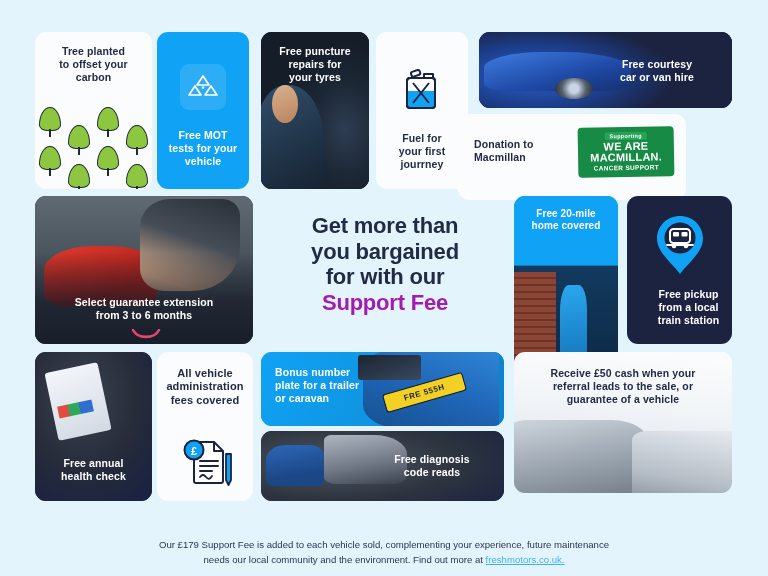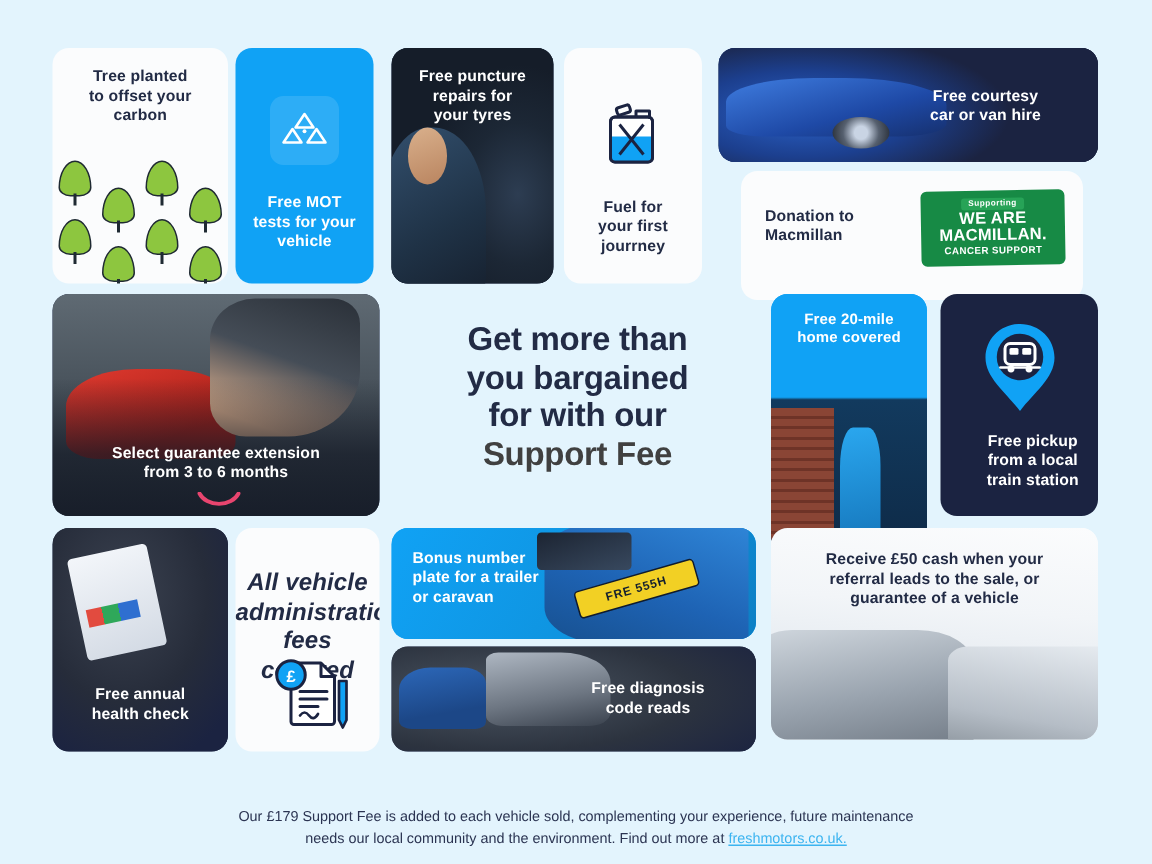--- a/index.html
+++ b/index.html
@@ -299,21 +299,21 @@
         <rect x="9" y="5" width="9" height="5" rx="1.6" fill="none" stroke="#1b2341" stroke-width="2" transform="rotate(-18 13 7)"></rect>
       </svg>
     </div>
     <div class="ctext dark" style="position:absolute; left:0; right:0; top:100px; font-size:10.5px;">
       <div>Fuel for</div>
       <div>your first</div>
       <div>jourrney</div>
     </div>
   </div>
 
-  <div class="card white" style="left:494px; top:114px; width:228px; height:86px;">
+  <div class="card white" style="left:458px; top:114px; width:228px; height:86px;">
     <div class="ctext dark" style="position:absolute; left:16px; top:24px; width:92px; text-align:left; font-size:10.5px;">
       <div>Donation to</div>
       <div>Macmillan</div>
     </div>
     <div class="macmillan" style="left:120px; top:13px; width:96px; height:50px;">
       <div class="mac-sup">Supporting</div>
       <div class="mac-l1">WE ARE</div>
       <div class="mac-l2">MACMILLAN.</div>
       <div class="mac-l3">CANCER SUPPORT</div>
     </div>
@@ -332,21 +332,21 @@
         <path d="M2 1 A14 11 0 0 0 28 1" stroke="#e8456f" stroke-width="2.6" stroke-linecap="round"></path>
       </svg>
     </div>
   </div>
 
   <div class="card plain" style="left:266px; top:196px; width:238px; height:148px;">
     <div class="ctext dark" style="padding-top:17px; font-size:22px; line-height:1.16; letter-spacing:-.2px;">
       <div>Get more than</div>
       <div>you bargained</div>
       <div>for with our</div>
-      <div style="color:#404040;">Support Fee</div>
+      <div style="color:#a21caf;">Support Fee</div>
     </div>
   </div>
 
   <div class="card blue" style="left:514px; top:196px; width:104px; height:172px;">
     <div class="photo ph-delivery"></div>
     <div class="ctext light" style="position:absolute; left:0; right:0; top:12px; font-size:10px;">
       <div>Free 20-mile</div>
       <div>home covered</div>
     </div>
   </div>
@@ -373,21 +373,21 @@
 
   <div class="card navy" style="left:35px; top:352px; width:117px; height:149px;">
     <div class="photo ph-healthcheck"></div>
     <div class="ctext light" style="position:absolute; left:0; right:0; bottom:18px; font-size:10.5px;">
       <div>Free annual</div>
       <div>health check</div>
     </div>
   </div>
 
   <div class="card white" style="left:157px; top:352px; width:96px; height:149px;">
-    <div class="ctext dark" style="padding-top:27px; font-size:16px;font-style:italic;">
+    <div class="ctext dark" style="padding-top:15px; font-size:11px;">
       <div>All vehicle</div>
       <div>administration</div>
       <div>fees covered</div>
     </div>
     <div class="iconwrap" style="left:0; right:0; top:76px;">
       <svg width="62" height="62" viewBox="0 0 62 62">
         <path d="M22 14 h18 l9 9 v30 a2 2 0 0 1 -2 2 h-25 a2 2 0 0 1 -2 -2 v-37 a2 2 0 0 1 2 -2 z" fill="#ffffff" stroke="#1b2341" stroke-width="2" stroke-linejoin="round"></path>
         <path d="M40 14 v9 h9" fill="none" stroke="#1b2341" stroke-width="2" stroke-linejoin="round"></path>
         <path d="M26 33 h18 M26 38 h18 M26 43 h12" stroke="#1b2341" stroke-width="2" stroke-linecap="round"></path>
         <path d="M26 49 q3 -4 6 0 t6 -1" fill="none" stroke="#1b2341" stroke-width="1.8" stroke-linecap="round"></path>

